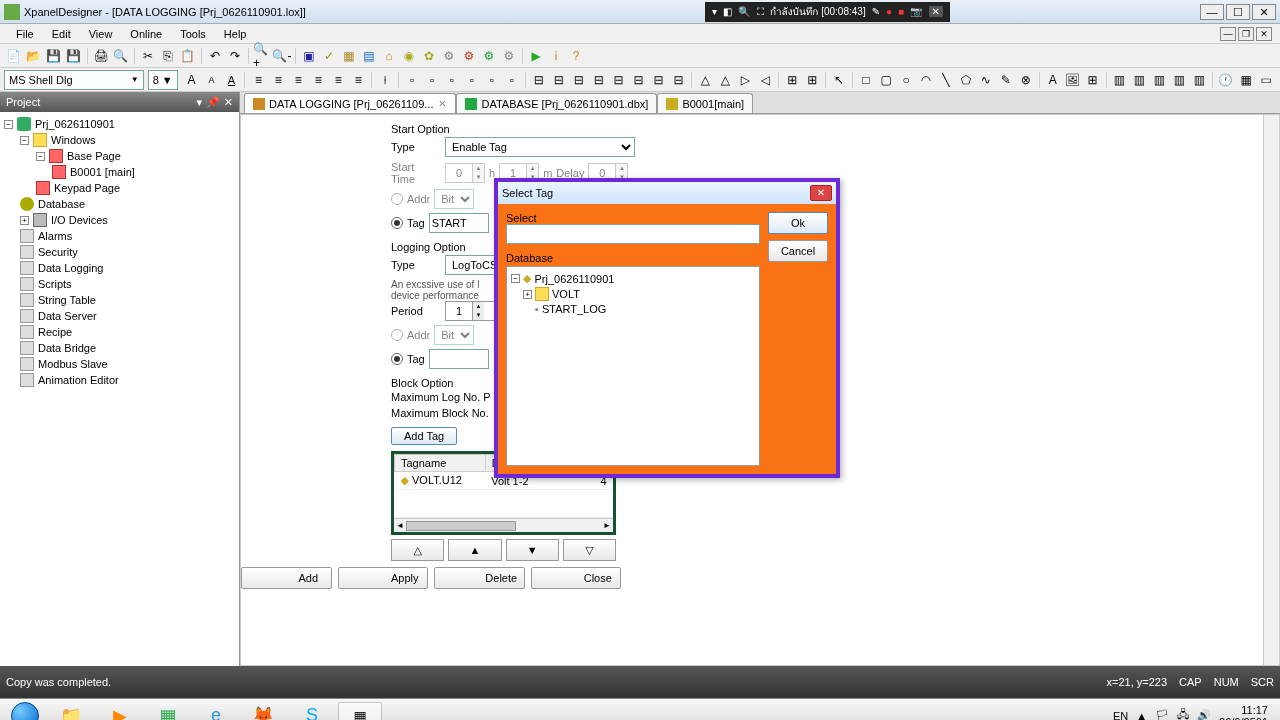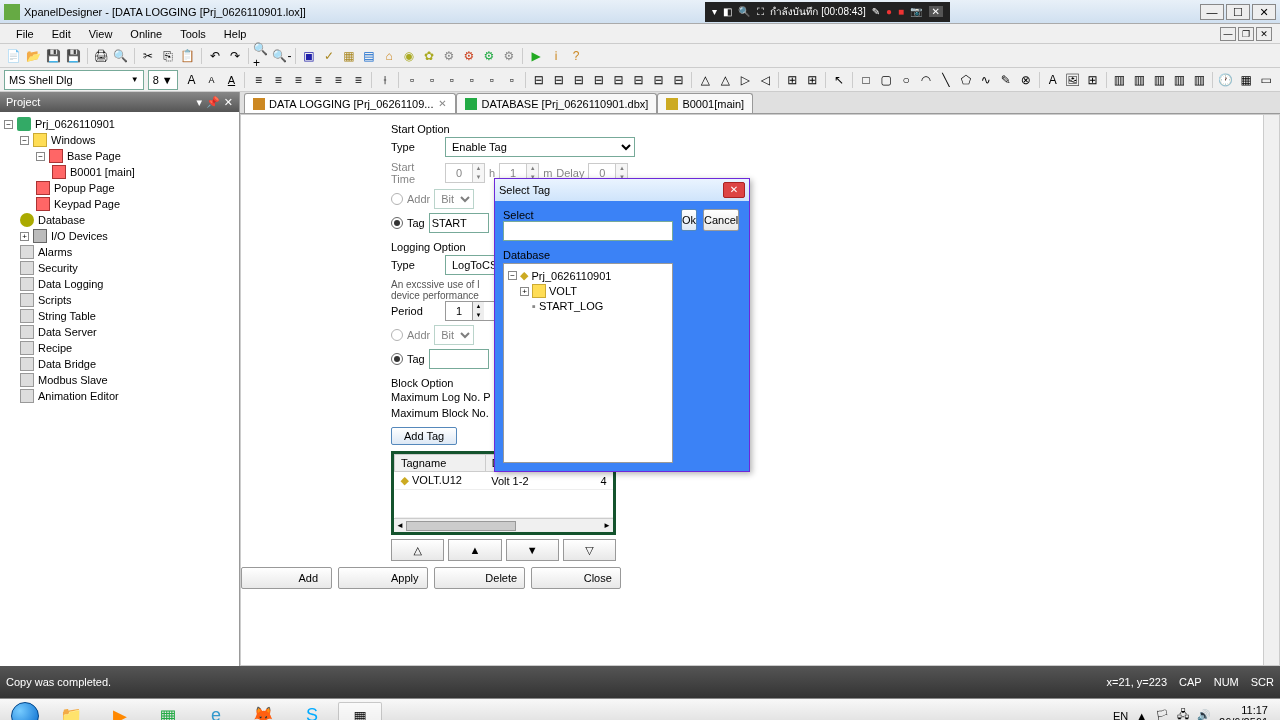--- a/index.html
+++ b/index.html
@@ -75,26 +75,26 @@
 .table-area { border: 3px solid #14532d; margin-top: 6px; background: #fff; }
 .table-area table { width: 100%; border-collapse: collapse; }
 .table-area th { background: #f0f0f0; border: 1px solid #ccc; padding: 2px 6px; font-weight: normal; text-align: left; }
 .table-area td { border-bottom: 1px solid #eee; padding: 2px 6px; }
 .arrow-btns { display: flex; gap: 4px; margin-top: 4px; }
 .arrow-btns div { flex: 1; height: 22px; border: 1px solid #999; background: linear-gradient(#fff, #e8e8e8); text-align: center; line-height: 20px; cursor: pointer; }
 .bottom-btns { display: flex; gap: 6px; margin-top: 6px; }
 .bottom-btns div { flex: 1; height: 22px; border: 1px solid #999; background: linear-gradient(#fff, #e8e8e8); text-align: center; line-height: 20px; cursor: pointer; border-radius: 2px; padding-left: 44px; }
 
 
-.dialog { position: absolute; left: 494px; top: 178px; width: 256px; background: #3b82f6; border: 1px solid #6d28d9; box-shadow: 2px 2px 6px rgba(0,0,0,.3); z-index: 100; }
+.dialog { position: absolute; left: 494px; top: 178px; width: 346px; background: #f97316; border: 4px solid #6d28d9; box-shadow: 2px 2px 6px rgba(0,0,0,.3); z-index: 100; }
 .dlg-title { height: 22px; background: linear-gradient(#eaf4ff, #cfe4fb); display: flex; align-items: center; padding: 0 4px; }
 .dlg-title .dlg-close { margin-left: auto; width: 22px; height: 16px; background: #d44; color: #fff; text-align: center; line-height: 14px; border: 1px solid #a22; border-radius: 2px; cursor: pointer; font-size: 10px; }
 .dlg-body { padding: 8px; display: flex; gap: 8px; }
 .dlg-left { flex: 1; }
-.dlg-right { width: 60px; display: flex; flex-direction: row; gap: 6px; }
+.dlg-right { width: 60px; display: flex; flex-direction: column; gap: 6px; }
 .dlg-btn { height: 22px; border: 1px solid #999; background: linear-gradient(#fff, #e8e8e8); text-align: center; line-height: 20px; cursor: pointer; border-radius: 2px; }
 .dlg-btn.primary { border-color: #58b; background: linear-gradient(#fff, #dde8f5); }
 .dlg-input { width: 100%; height: 20px; border: 1px solid #7a9; margin-bottom: 8px; background: #fff; }
 .dlg-tree-box { border: 1px solid #999; background: #fff; height: 200px; padding: 4px; margin-top: 2px; }
 .dlg-tree-item { display: flex; align-items: center; gap: 3px; padding: 1px 0; cursor: pointer; }
 .dlg-ti1 { padding-left: 12px; }
 
 
 .statusbar { height: 20px; background: linear-gradient(#555, #333); color: #fff; display: flex; align-items: center; padding: 16px 6px; font-size: 10px; }
 .statusbar .right { margin-left: auto; display: flex; gap: 12px; }
@@ -284,24 +284,20 @@
           <span>Windows</span>
         </div>
       <div class="tree-item tree-indent2">
           <span class="exp">−</span>
           <span class="ticon ic-page"></span>
           <span>Base Page</span>
         </div>
       <div class="tree-item tree-indent3">
           <span class="ticon ic-page"></span>
           <span>B0001 [main]</span>
-        </div>
-      <div class="tree-item tree-indent2">
-          <span class="ticon ic-page"></span>
-          <span>Popup Page</span>
         </div>
       <div class="tree-item tree-indent2">
           <span class="ticon ic-page"></span>
           <span>Keypad Page</span>
         </div>
       <div class="tree-item tree-indent1">
           <span class="ticon ic-db"></span>
           <span>Database</span>
         </div>
       <div class="tree-item tree-indent1">

